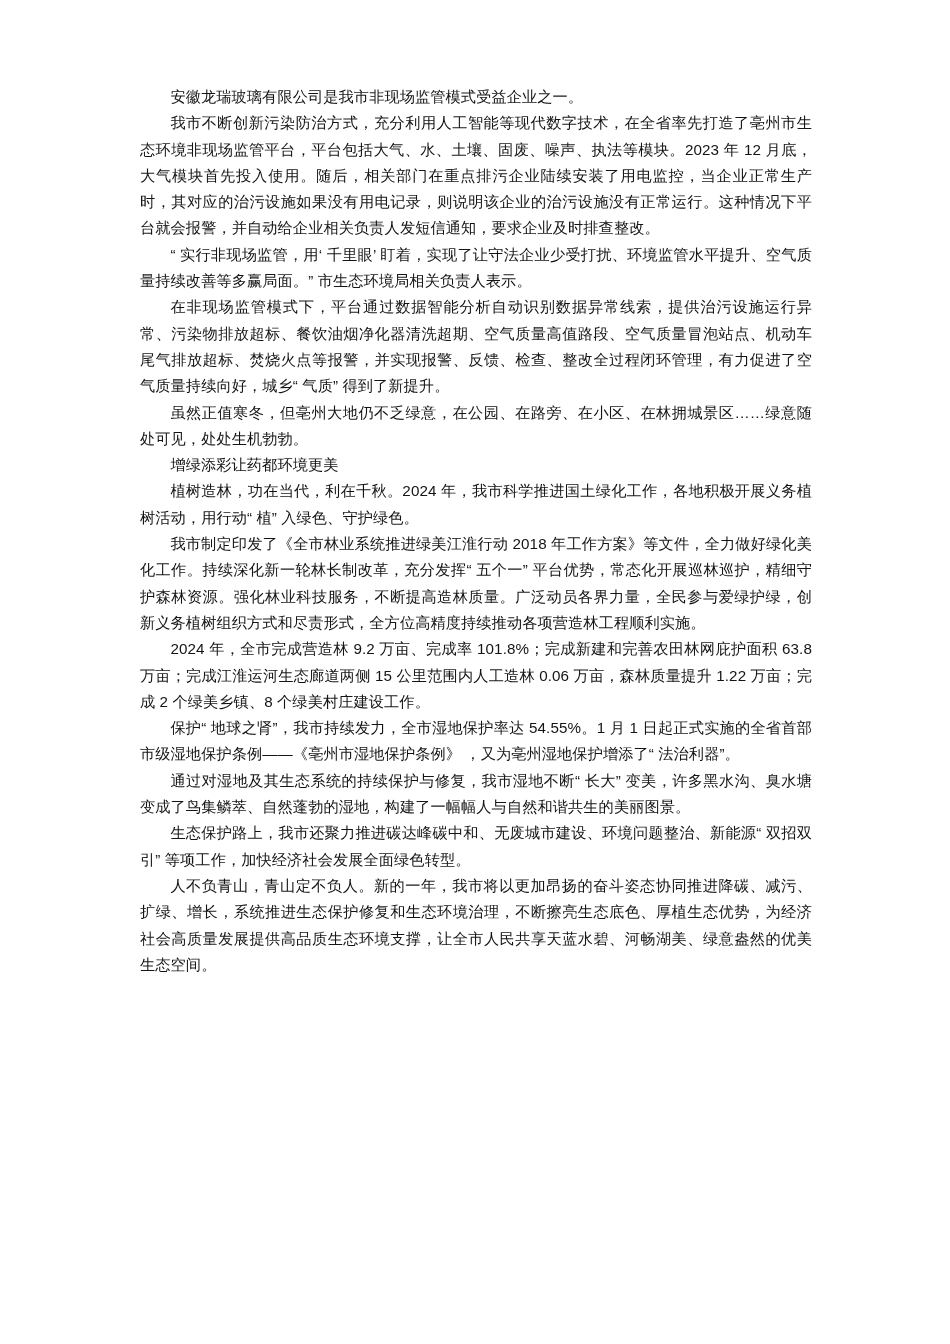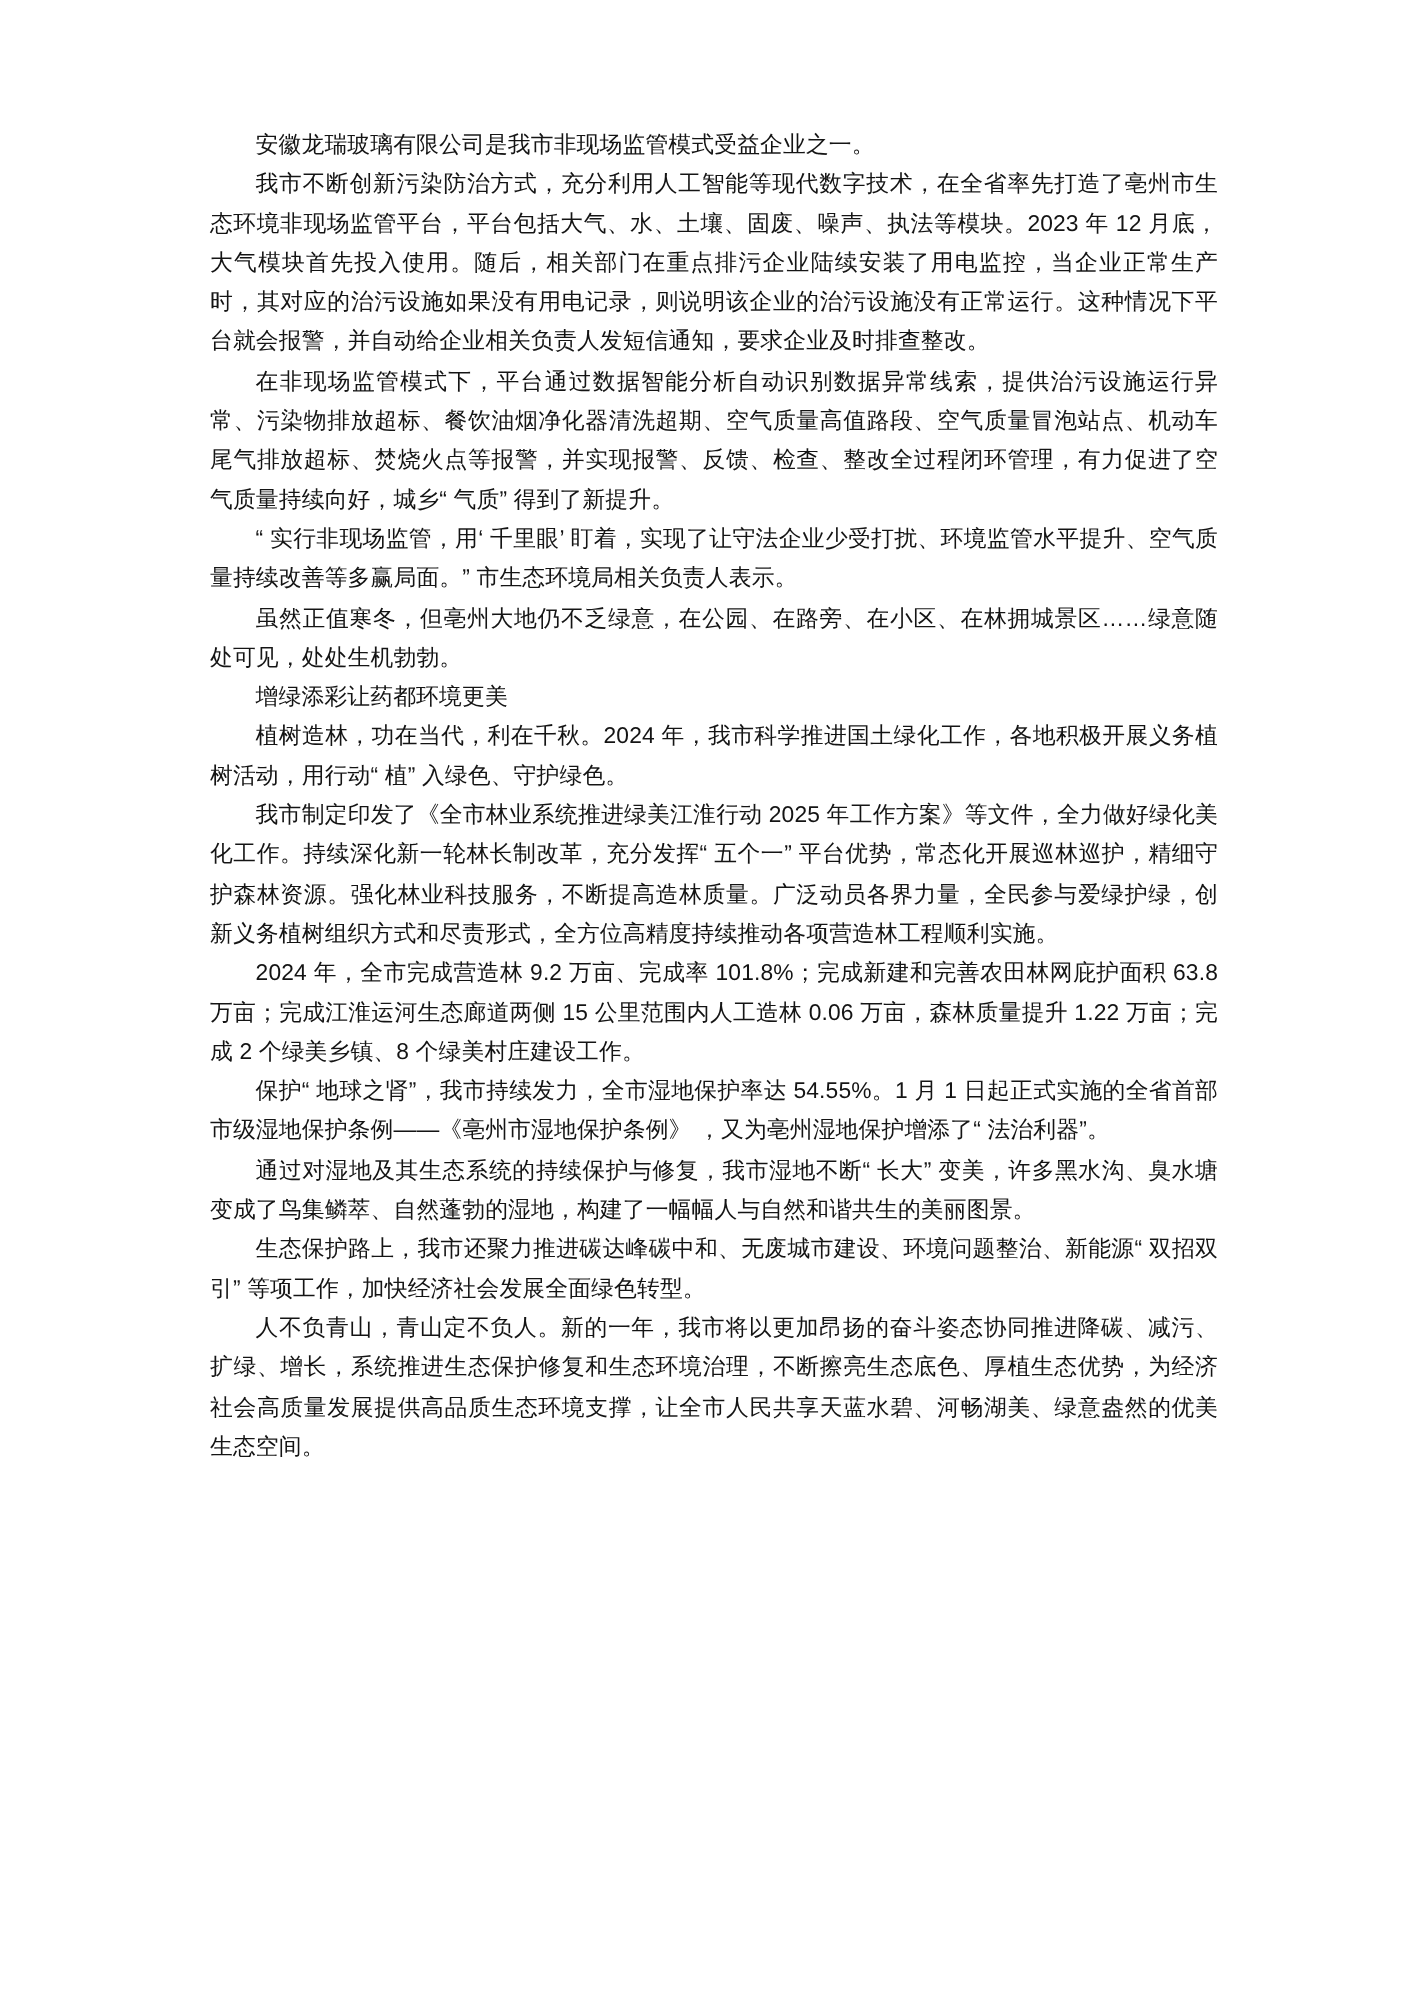--- a/index.html
+++ b/index.html
@@ -84,26 +84,26 @@
   }
 </style>
 </head>
 <body>
 
 <div class="page">
 
   <div class="content">
     <p class="para">安徽龙瑞玻璃有限公司是我市非现场监管模式受益企业之一。</p>
     <p class="para">我市不断创新污染防治方式，充分利用人工智能等现代数字技术，在全省率先打造了亳州市生态环境非现场监管平台，平台包括大气、水、土壤、固废、噪声、执法等模块。2023 年 12 月底，大气模块首先投入使用。随后，相关部门在重点排污企业陆续安装了用电监控，当企业正常生产时，其对应的治污设施如果没有用电记录，则说明该企业的治污设施没有正常运行。这种情况下平台就会报警，并自动给企业相关负责人发短信通知，要求企业及时排查整改。</p>
+    <p class="para">“ 实行非现场监管，用‘ 千里眼’ 盯着，实现了让守法企业少受打扰、环境监管水平提升、空气质量持续改善等多赢局面。” 市生态环境局相关负责人表示。</p>
     <p class="para">在非现场监管模式下，平台通过数据智能分析自动识别数据异常线索，提供治污设施运行异常、污染物排放超标、餐饮油烟净化器清洗超期、空气质量高值路段、空气质量冒泡站点、机动车尾气排放超标、焚烧火点等报警，并实现报警、反馈、检查、整改全过程闭环管理，有力促进了空气质量持续向好，城乡“ 气质” 得到了新提升。</p>
-    <p class="para">“ 实行非现场监管，用‘ 千里眼’ 盯着，实现了让守法企业少受打扰、环境监管水平提升、空气质量持续改善等多赢局面。” 市生态环境局相关负责人表示。</p>
     <p class="para">虽然正值寒冬，但亳州大地仍不乏绿意，在公园、在路旁、在小区、在林拥城景区……绿意随处可见，处处生机勃勃。</p>
     <p class="para heading-line">增绿添彩让药都环境更美</p>
     <p class="para">植树造林，功在当代，利在千秋。2024 年，我市科学推进国土绿化工作，各地积极开展义务植树活动，用行动“ 植” 入绿色、守护绿色。</p>
-    <p class="para">我市制定印发了《全市林业系统推进绿美江淮行动 2025 年工作方案》等文件，全力做好绿化美化工作。持续深化新一轮林长制改革，充分发挥“ 五个一” 平台优势，常态化开展巡林巡护，精细守护森林资源。强化林业科技服务，不断提高造林质量。广泛动员各界力量，全民参与爱绿护绿，创新义务植树组织方式和尽责形式，全方位高精度持续推动各项营造林工程顺利实施。</p>
+    <p class="para">我市制定印发了《全市林业系统推进绿美江淮行动 2018 年工作方案》等文件，全力做好绿化美化工作。持续深化新一轮林长制改革，充分发挥“ 五个一” 平台优势，常态化开展巡林巡护，精细守护森林资源。强化林业科技服务，不断提高造林质量。广泛动员各界力量，全民参与爱绿护绿，创新义务植树组织方式和尽责形式，全方位高精度持续推动各项营造林工程顺利实施。</p>
     <p class="para">2024 年，全市完成营造林 9.2 万亩、完成率 101.8%；完成新建和完善农田林网庇护面积 63.8 万亩；完成江淮运河生态廊道两侧 15 公里范围内人工造林 0.06 万亩，森林质量提升 1.22 万亩；完成 2 个绿美乡镇、8 个绿美村庄建设工作。</p>
     <p class="para">保护“ 地球之肾”，我市持续发力，全市湿地保护率达 54.55%。1 月 1 日起正式实施的全省首部市级湿地保护条例——《亳州市湿地保护条例》 ，又为亳州湿地保护增添了“ 法治利器”。</p>
     <p class="para">通过对湿地及其生态系统的持续保护与修复，我市湿地不断“ 长大” 变美，许多黑水沟、臭水塘变成了鸟集鳞萃、自然蓬勃的湿地，构建了一幅幅人与自然和谐共生的美丽图景。</p>
     <p class="para">生态保护路上，我市还聚力推进碳达峰碳中和、无废城市建设、环境问题整治、新能源“ 双招双引” 等项工作，加快经济社会发展全面绿色转型。</p>
     <p class="para">人不负青山，青山定不负人。新的一年，我市将以更加昂扬的奋斗姿态协同推进降碳、减污、扩绿、增长，系统推进生态保护修复和生态环境治理，不断擦亮生态底色、厚植生态优势，为经济社会高质量发展提供高品质生态环境支撑，让全市人民共享天蓝水碧、河畅湖美、绿意盎然的优美生态空间。</p>
   </div>
 
   <div class="footer-pageno">第 2 页  共 2 页</div>
 
   <div class="bottom-rule"></div>

